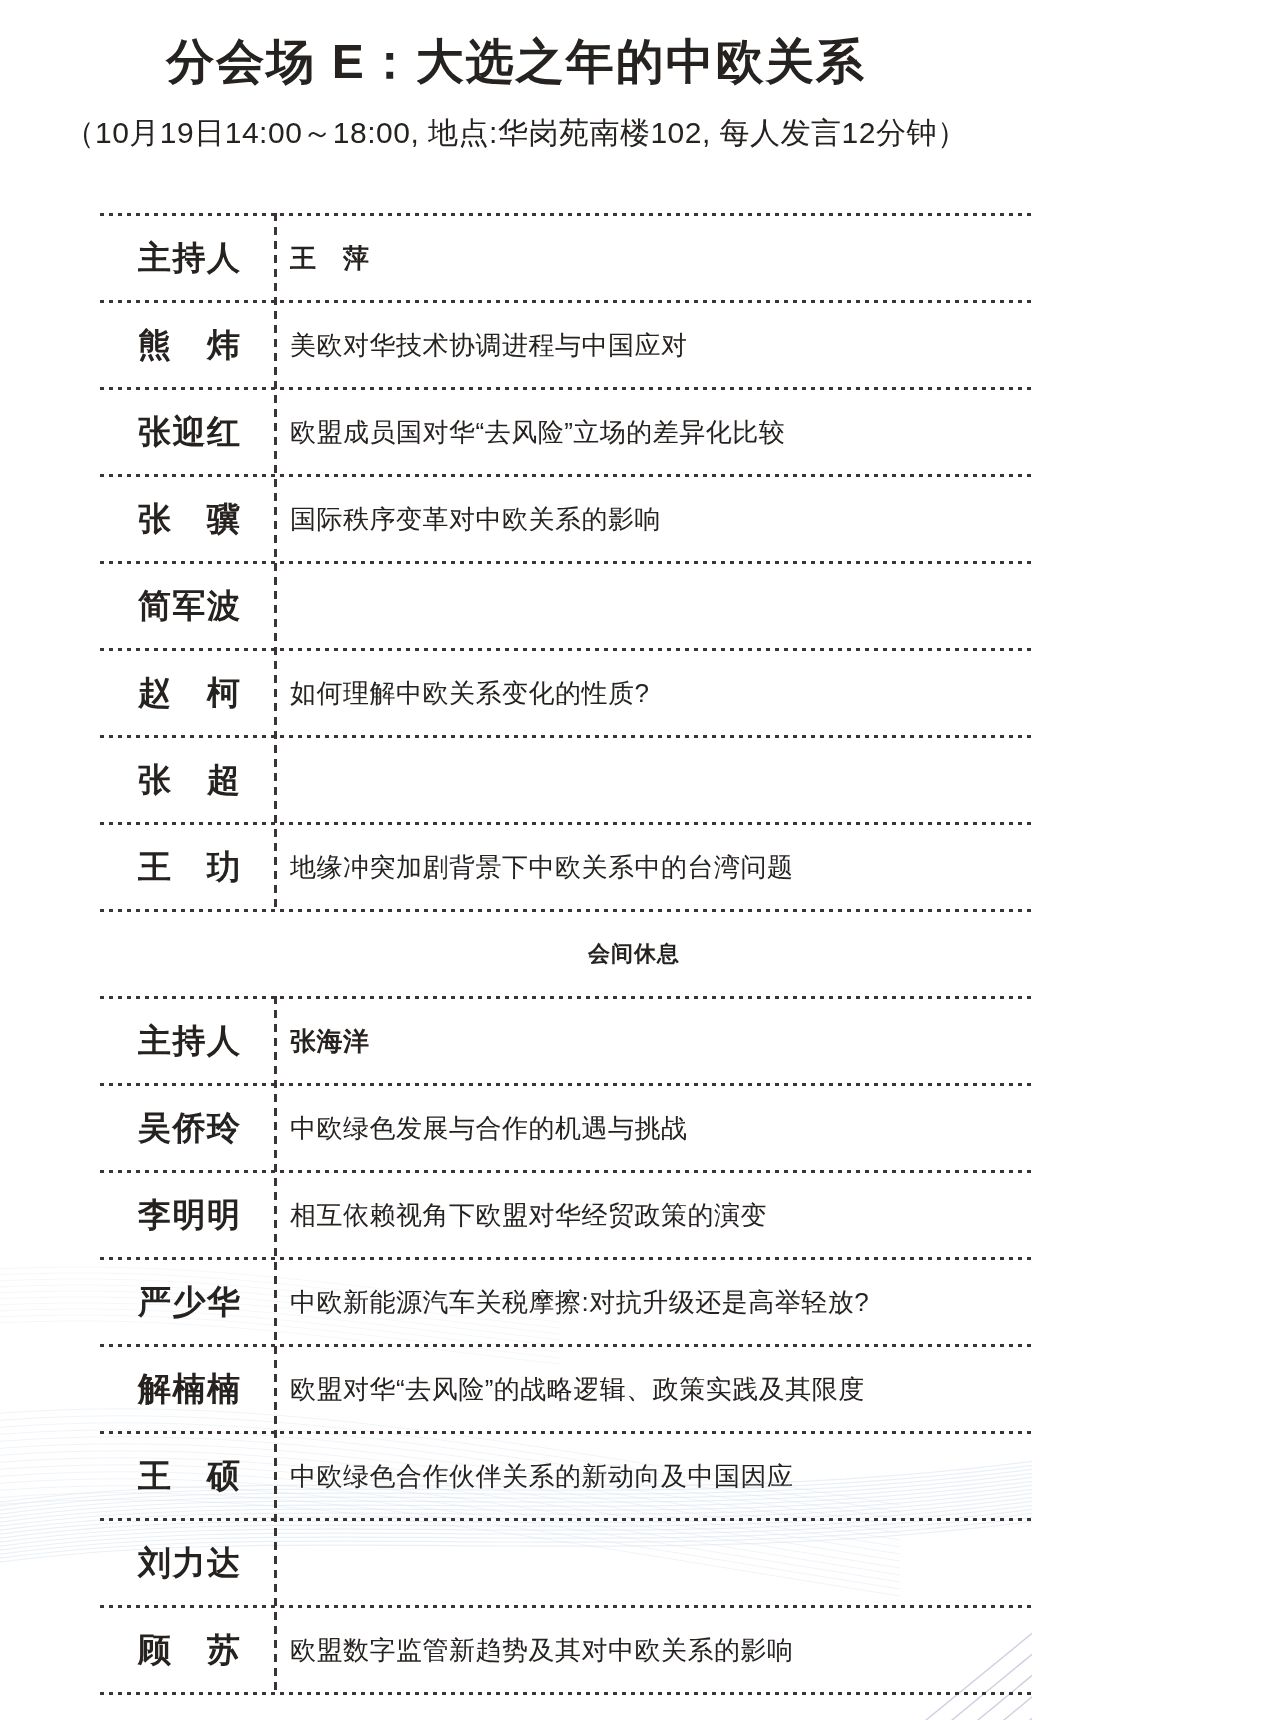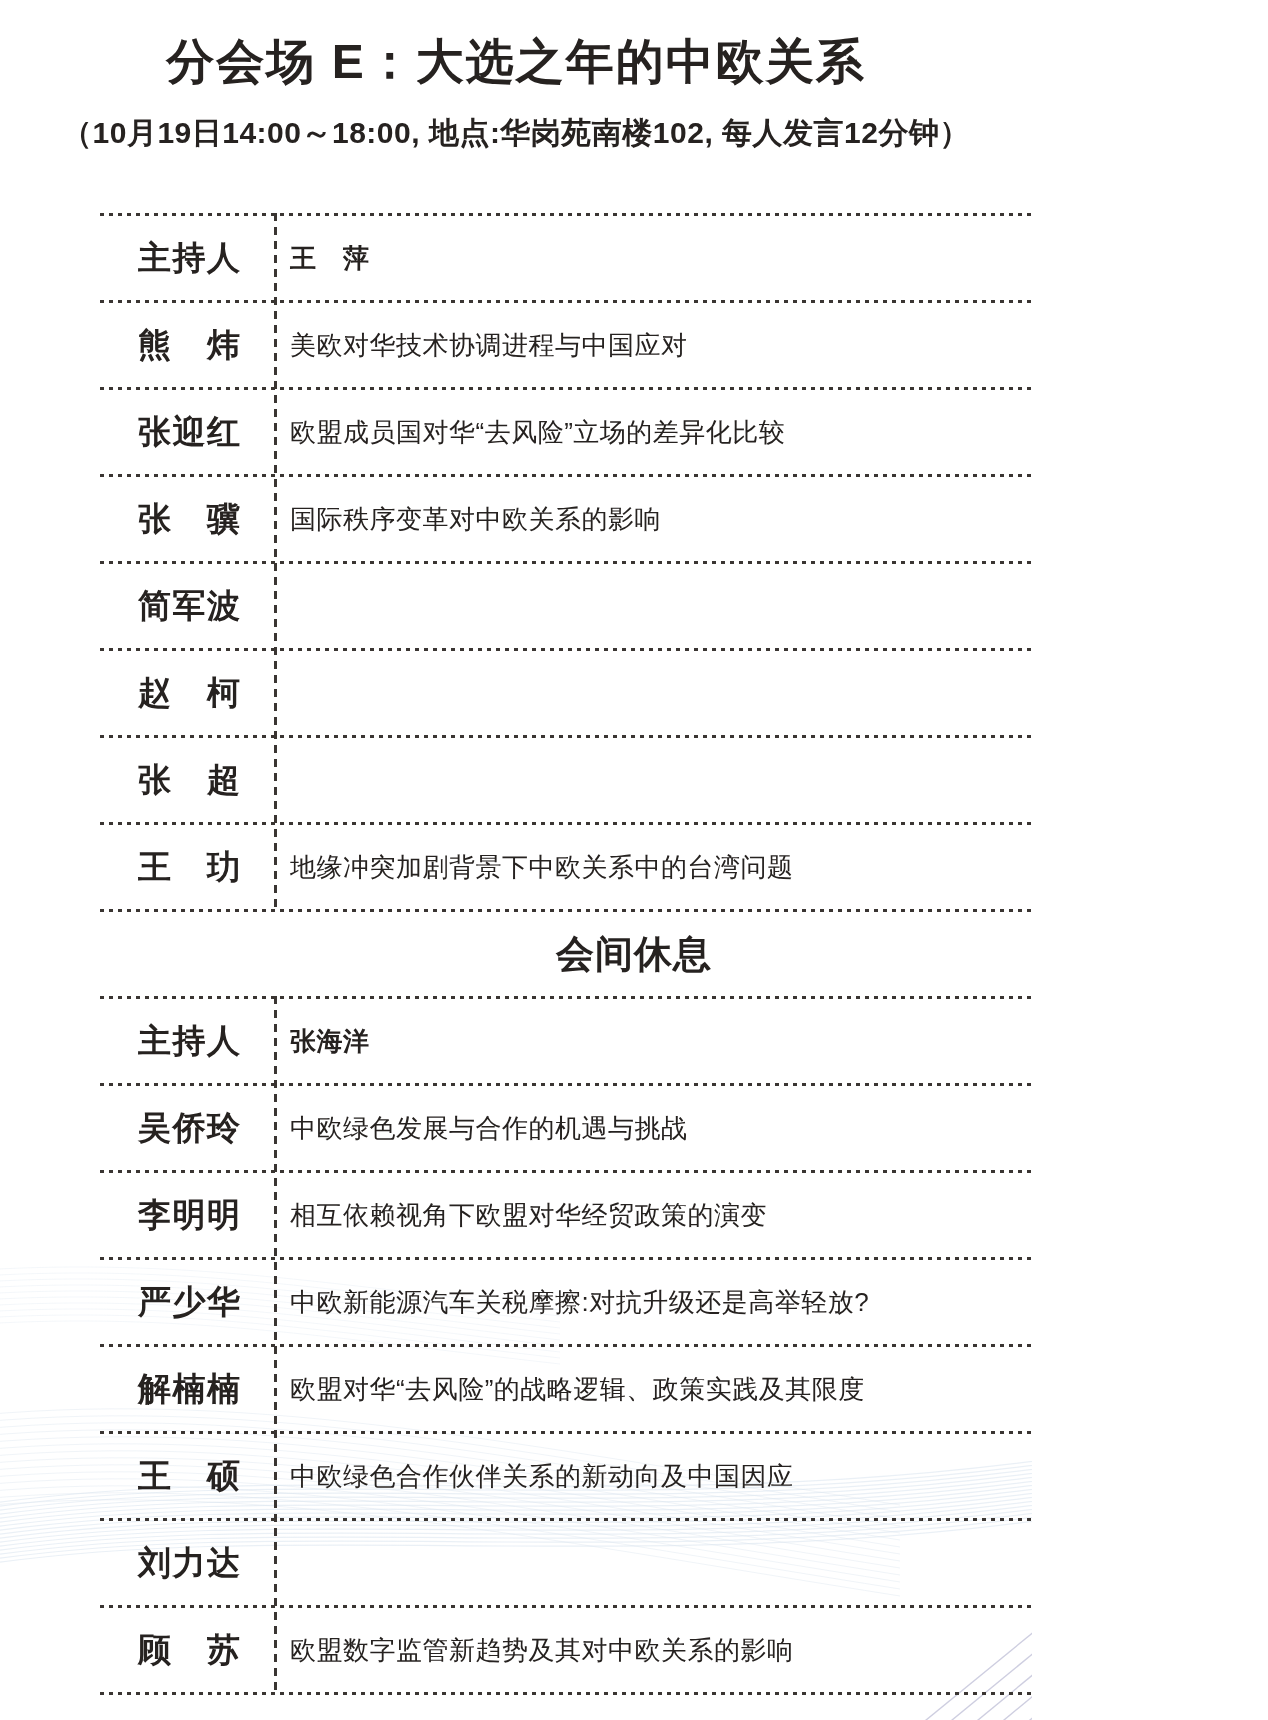--- a/index.html
+++ b/index.html
@@ -19,21 +19,21 @@
     text-align:center;
     font-size:48px;
     font-weight:bold;
     letter-spacing:2px;
     line-height:1.15;
   }
   .page-subtitle {
     margin-top:24px;
     text-align:center;
     font-size:30px;
-    font-weight:bold;
+    font-weight:normal;
     letter-spacing:0.5px;
   }
 
   .schedule {
     position:absolute;
     left:100px; top:213px;
     width:1068px;
   }
   .hline {
     height:3px;
@@ -69,21 +69,21 @@
     font-weight:500;
     letter-spacing:0.5px;
     white-space:nowrap;
   }
   .topic-cell.bold { font-weight:bold; }
   .break-row {
     height:84px;
     display:flex;
     align-items:center;
     justify-content:center;
-    font-size:38px;
+    font-size:22px;
     font-weight:bold;
     letter-spacing:1px;
   }
 </style>
 </head>
 <body>
 
 <div class="page">
 
   <svg class="bg-svg" viewBox="0 0 1268 1720" xmlns="http://www.w3.org/2000/svg" aria-hidden="true">
@@ -188,20 +188,21 @@
               <span>军</span>
               <span>波</span>
             </div>
   </div>
 <div class="hline"></div>
   <div class="row">
     <div class="name-cell">
               <span>赵</span>
               <span>柯</span>
             </div>
+    <div class="topic-cell">如何理解中欧关系变化的性质?</div>
   </div>
 <div class="hline"></div>
   <div class="row">
     <div class="name-cell">
               <span>张</span>
               <span>超</span>
             </div>
   </div>
 <div class="hline"></div>
   <div class="row">

